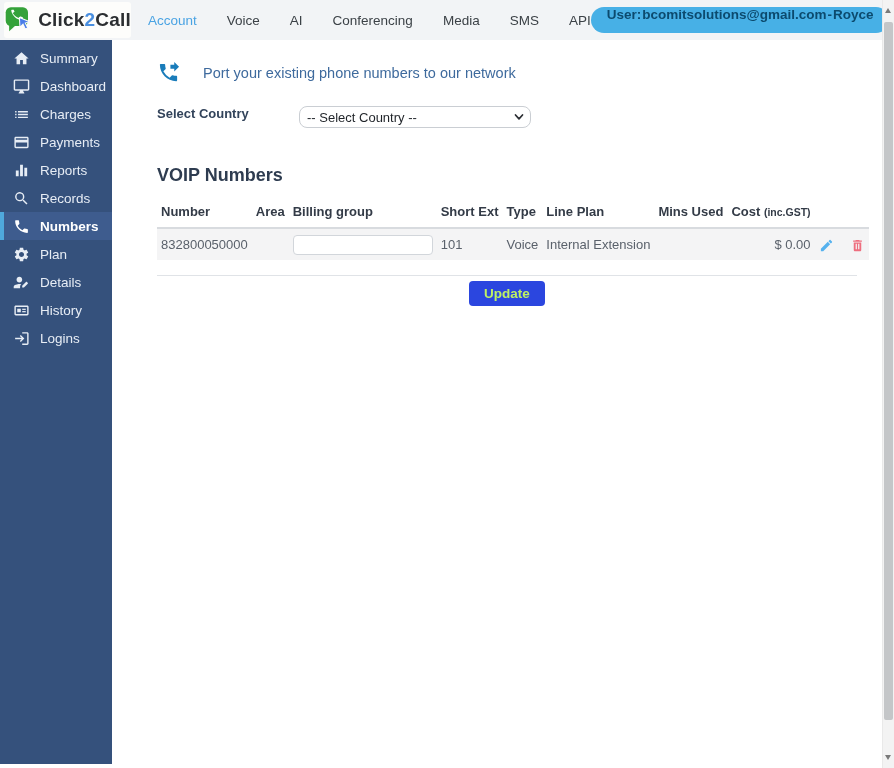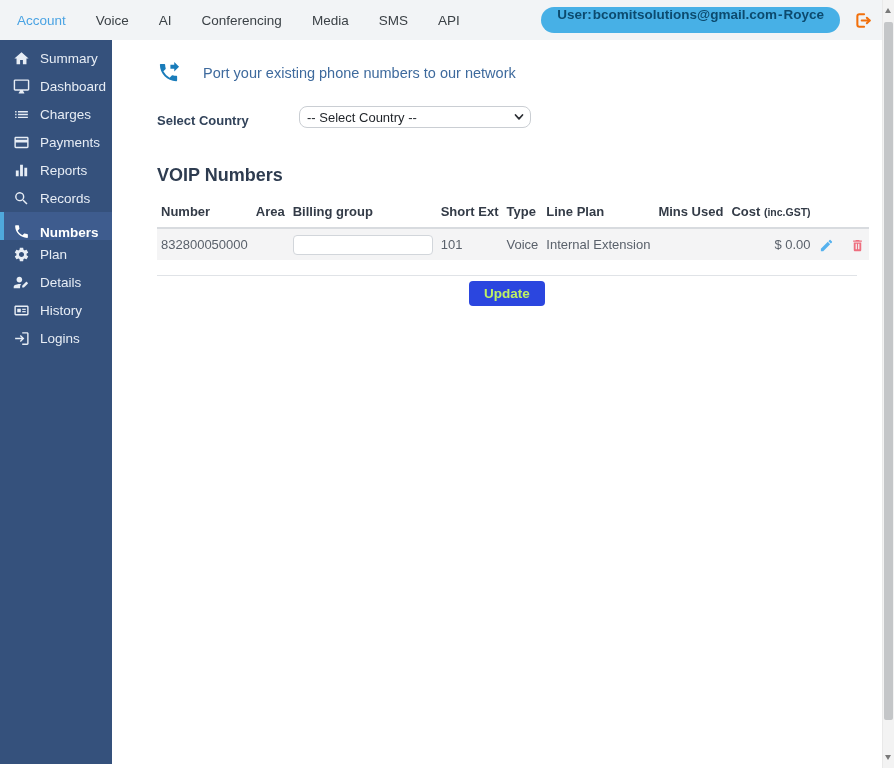--- a/index.html
+++ b/index.html
@@ -36,28 +36,28 @@
   }
   .side-item {
     height:28px; display:flex; align-items:center; gap:10px;
     padding-left:9px; border-left:4px solid transparent;
     font-size:13.5px; cursor:pointer; white-space:nowrap;
   }
   .side-item svg { width:17px; height:17px; flex:none; }
   .side-item.active {
     background:var(--sidebar_active_bg,#3E5C8E);
     border-left-color:var(--sidebar_active_border,#4FA8DC);
-    color:#fff; font-weight:bold;align-items:flex-end;
+    color:#fff; font-weight:bold;
   }
   
   .main { position:absolute; left:135px; top:40px; width:747px; height:728px; background:#fff; padding:21px 0 0 22px; }
   .port-link { display:inline-flex; align-items:center; gap:23px; color:var(--link_blue,#3E6A9D); font-size:14.5px; cursor:pointer; text-decoration:none; }
   .port-link svg { color:var(--port_icon_blue,#1A7CBA); flex:none; }
   .h-main { margin:20px 0 0; font-size:18px; font-weight:bold; color:#2E3C50; }
-  .form-row { margin-top:19px; display:flex; align-items:flex-end; }
+  .form-row { margin-top:19px; display:flex; align-items:flex-start; }
   .form-label { width:142px; font-weight:bold; font-size:13px; color:#32435A; }
   .select-wrap { position:relative; width:232px; }
   .select-wrap select {
     width:232px; height:22px; font-family:inherit; font-size:13px; color:#1F2328;
     border:1px solid #CACED3; border-radius:8px; background:#fff;
     appearance:none; -webkit-appearance:none; padding:0 22px 0 7px; cursor:pointer;
   }
   .caret { position:absolute; right:7px; top:6px; pointer-events:none; display:flex; }
   .voip-heading { margin:37px 0 0; font-size:18px; font-weight:bold; color:#2E3C50; }
   table.voip { margin-top:12px; border-collapse:collapse; width:700px; }
@@ -87,20 +87,29 @@
   .sb-thumb { position:absolute; left:1px; top:22px; width:9px; height:698px; background:#C4C6C8; border-radius:2px; cursor:pointer; }
   .sb-up, .sb-down { position:absolute; left:2px; width:0; height:0; cursor:pointer;
     border-left:3.5px solid transparent; border-right:3.5px solid transparent; }
   .sb-up { top:8px; border-bottom:5px solid #7A7A7A; }
   .sb-down { bottom:8px; border-top:5px solid #7A7A7A; }
 </style>
 </head>
 <body>
 
 <div class="topbar">
+  <div class="logo-box">
+    <svg width="30" height="28" viewBox="0 0 34 32">
+      <rect x="2" y="1" width="26" height="22" rx="6" fill="#35A23A"></rect>
+      <path d="M6 21 L6 29 L15 21 Z" fill="#35A23A"></path>
+      <path d="M9.5 7.2c2.3 4.2 5.3 7 9.3 8.6l2.2-2.1c.3-.3.7-.3 1-.1l3 1.5 0 2.7c0 .6-.5 1-1.1 1-7.7-.4-14.3-6.4-15.6-13.5-.1-.6.3-1.1.9-1.2l2.6-.2 1.2 3-3.5 2.3z" fill="#FFFFFF" transform="scale(0.82) translate(2,1)"></path>
+      <path d="M18 13 L30 18 L24.8 19.6 L27.6 25.2 L24.8 26.4 L22.2 20.8 L18.6 24.6 Z" fill="#4A7DE8" stroke="#FDFDFB" stroke-width="1.2"></path>
+    </svg>
+    <span class="brand-text"><span>Click</span><span class="brand-2">2</span><span>Call</span></span>
+  </div>
   <nav class="topnav">
     <a class="nav-item active">Account</a>
     <a class="nav-item">Voice</a>
     <a class="nav-item">AI</a>
     <a class="nav-item">Conferencing</a>
     <a class="nav-item">Media</a>
     <a class="nav-item">SMS</a>
     <a class="nav-item">API</a>
   </nav>
   <div class="user-badge">

